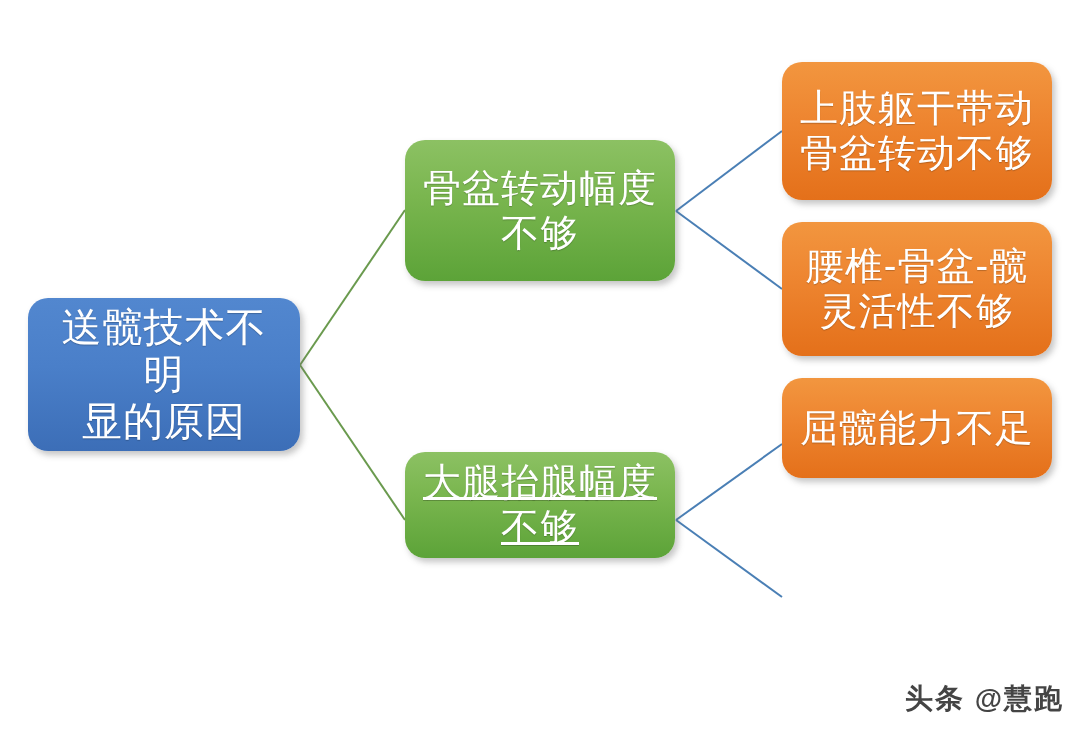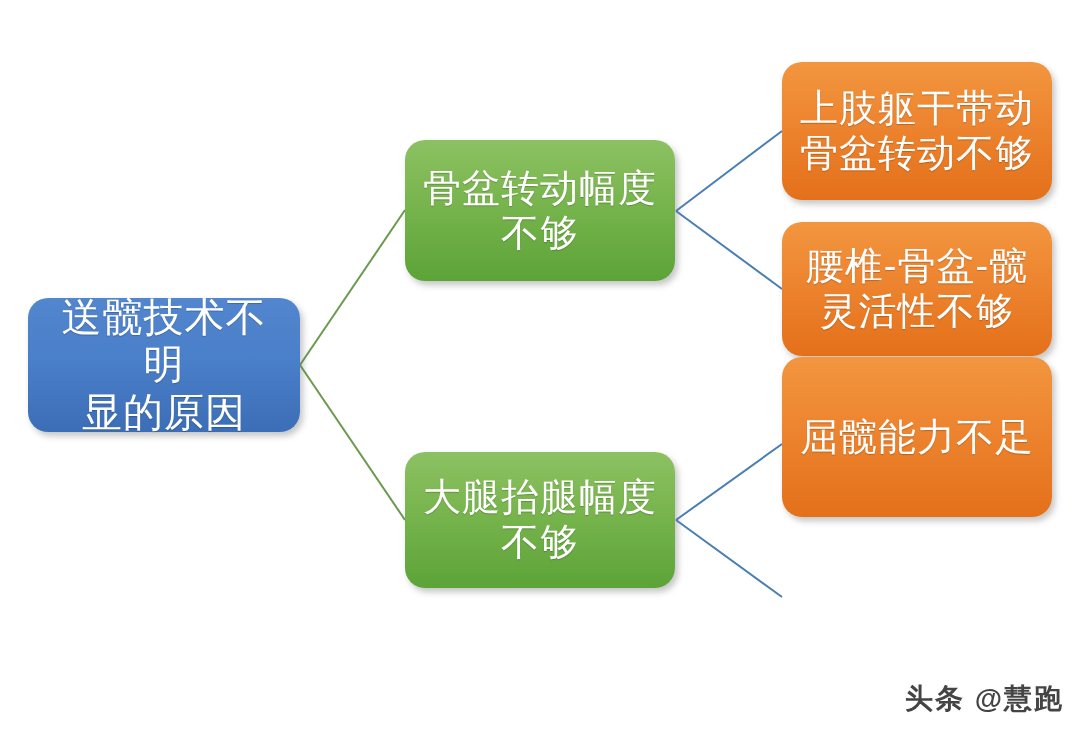--- a/index.html
+++ b/index.html
@@ -79,45 +79,45 @@
       <path d="M 300 365 L 405 520"></path>
     </g>
     <g fill="none" stroke="#4a7fb5" stroke-width="2">
       <path d="M 676 211 L 782 131"></path>
       <path d="M 676 211 L 782 289"></path>
       <path d="M 676 520 L 782 444"></path>
       <path d="M 676 520 L 782 597"></path>
     </g>
   </svg>
 
-  <div class="node node-root" style="left:28px; top:298px; width:272px; height:134px;">
+  <div class="node node-root" style="left:28px; top:298px; width:272px; height:153px;">
     <span>送髋技术不明
 显的原因</span>
   </div>
 
   <div class="node node-green" style="left:405px; top:140px; width:270px; height:141px;">
     <span>骨盆转动幅度
 不够</span>
   </div>
 
-  <div class="node node-green" style="left:405px; top:452px; width:270px; height:136px;">
+  <div class="node node-green" style="left:405px; top:452px; width:270px; height:106px;text-decoration:underline;">
     <span>大腿抬腿幅度
 不够</span>
   </div>
 
   <div class="node node-orange" style="left:782px; top:62px; width:270px; height:138px;">
     <span>上肢躯干带动
 骨盆转动不够</span>
   </div>
 
   <div class="node node-orange" style="left:782px; top:222px; width:270px; height:134px;">
     <span>腰椎-骨盆-髋
 灵活性不够</span>
   </div>
 
-  <div class="node node-orange" style="left:782px; top:357px; width:270px; height:160px;">
+  <div class="node node-orange" style="left:782px; top:378px; width:270px; height:100px;">
     <span>屈髋能力不足</span>
   </div>
 
 
   <div id="watermark">头条 @慧跑</div>
 
 </div>
 
 </body></html>

